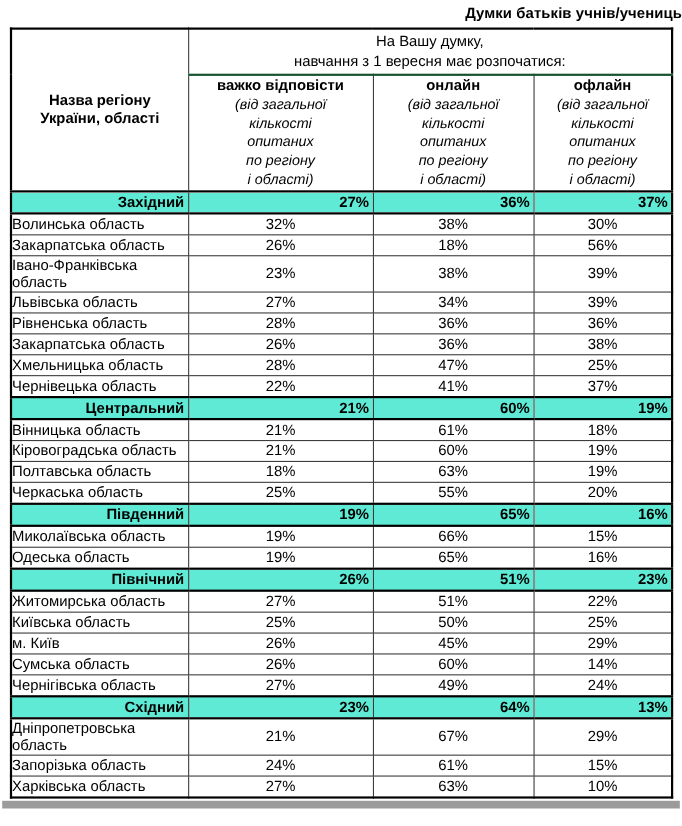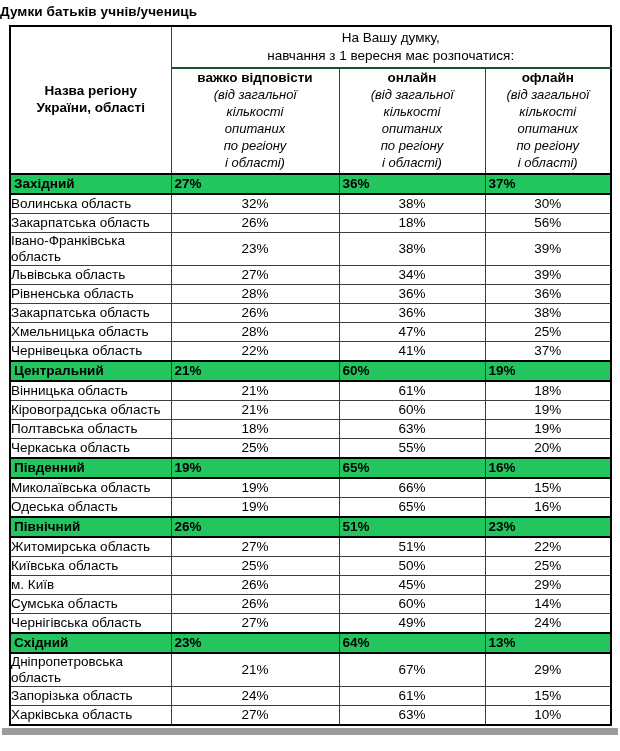--- a/index.html
+++ b/index.html
@@ -13,21 +13,21 @@
     color: #000000;
     -webkit-font-smoothing: antialiased;
   }
   .page {
     width: 620px;
     height: 751px;
     position: relative;
   }
   .title-block {
     padding-top: 4px;
-    text-align: left;
+    text-align: right;
     font-weight: bold;
     font-size: 13.5px;
     line-height: 16.5px;
     letter-spacing: 0.1px;
   }
   table.survey {
     border-collapse: collapse;
     table-layout: fixed;
     width: 601px;
     margin: 4px 0 0 9px;
@@ -74,23 +74,23 @@
     font-size: 13px;
     line-height: 17px;
   }
   
   tbody td {
     height: 18px;
     line-height: 16px;
     vertical-align: middle;
   }
   tr.region-row td {
-    background: #22c55e;
+    background: #5eead4;
     font-weight: bold;
-    text-align: left;
+    text-align: right;
     border-top: 2px solid #000000;
     border-bottom: 2px solid #000000;
   }
   tr.oblast-row td.name-cell {
     text-align: left;
     padding-left: 0;
   }
   td.pct-cell {
     text-align: center;
   }

